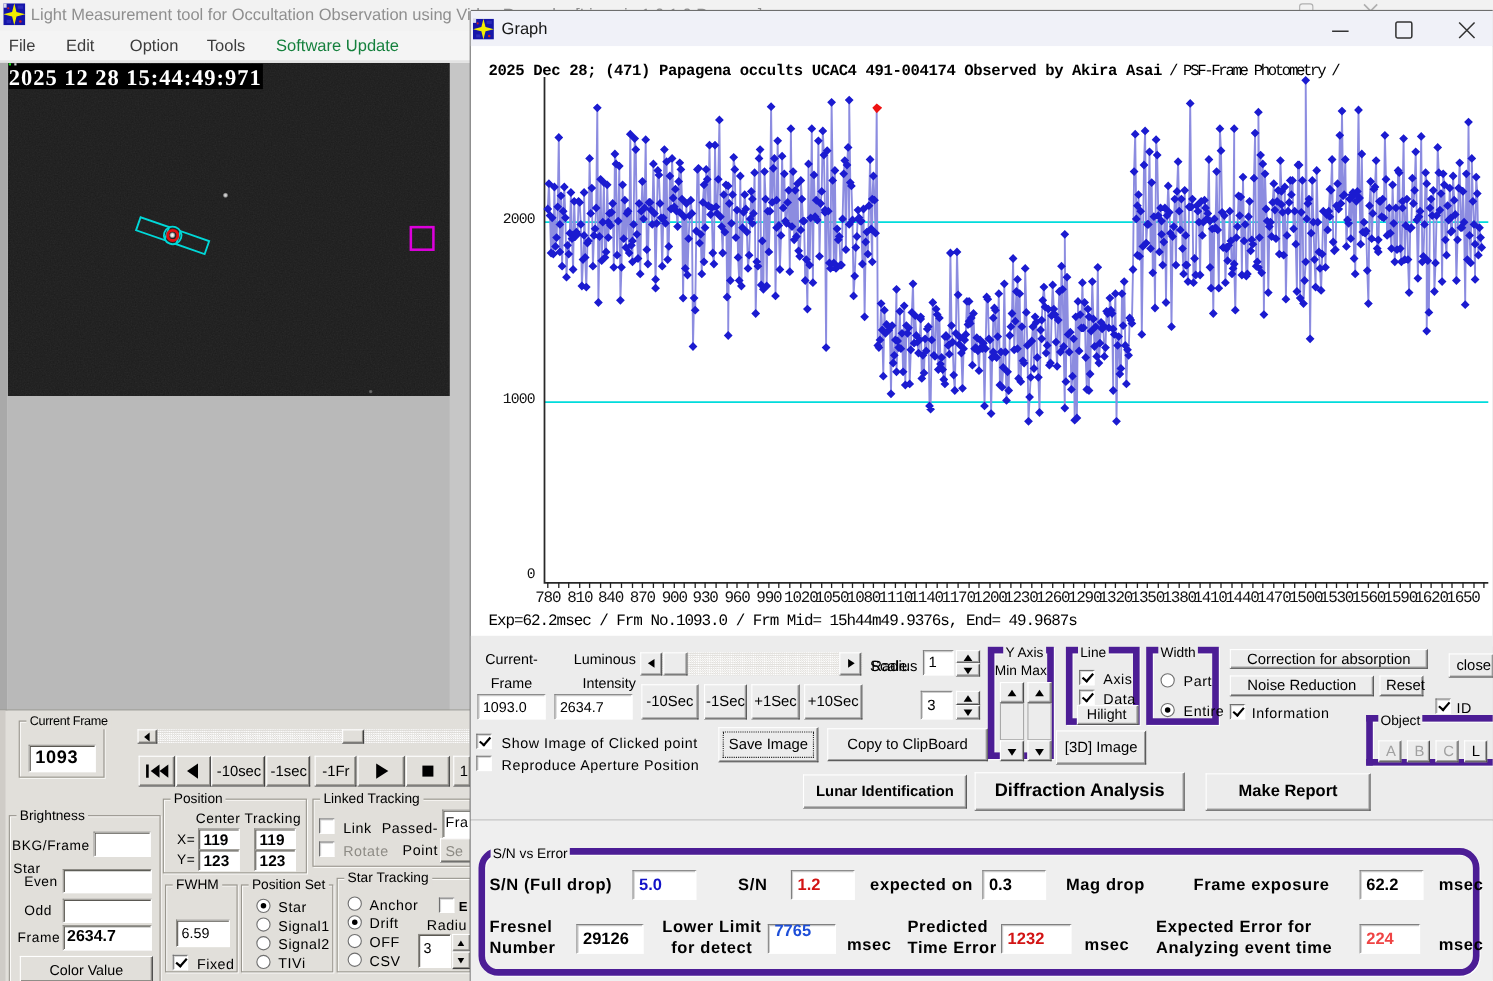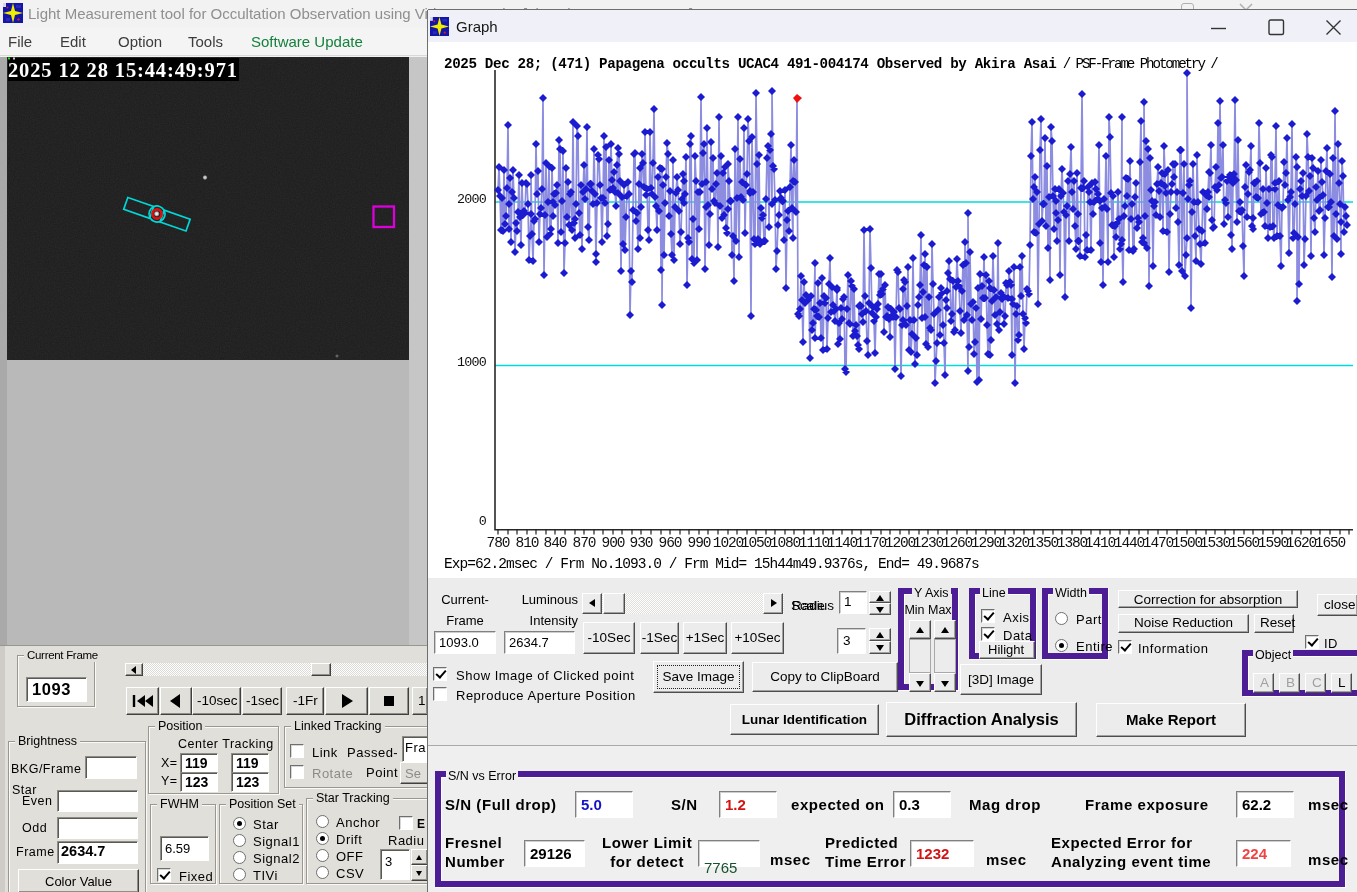--- a/index.html
+++ b/index.html
@@ -405,21 +405,21 @@
     </div>
 <div class="abs gbtn" style="left:302px;top:694px;width:149px;height:31px;">
       <div class="abs" style="left:50%;transform:translateX(-50%);top:7px;font-size:13.5px;font-weight:bold;white-space:nowrap;">Lunar Identification</div>
     </div>
 <div class="abs gbtn" style="left:458px;top:692px;width:191px;height:35px;">
       <div class="abs" style="left:50%;transform:translateX(-50%);top:7px;font-size:16.5px;font-weight:bold;white-space:nowrap;">Diffraction Analysis</div>
     </div>
 <div class="abs gbtn" style="left:668px;top:693px;width:150px;height:34px;">
       <div class="abs" style="left:50%;transform:translateX(-50%);top:7px;font-size:15px;font-weight:bold;white-space:nowrap;">Make Report</div>
     </div>
-<div class="abs grpG" style="left:7px;top:761px;width:910px;height:116px;background:#efefef;">
+<div class="abs grpG" style="left:7px;top:761px;width:910px;height:116px;background:#efefef;border-radius:18px;">
       <span class="lbl" style="background:#efefef;">S/N vs Error</span>
     </div>
 <div class="abs" style="left:17px;top:786px;font-size:15px;font-weight:bold;letter-spacing:0.55px;white-space:nowrap;">S/N (Full drop)</div>
 <div class="abs gfield" style="left:147px;top:781px;width:58px;height:27px;"></div>
     <div class="abs" style="left:153px;top:786px;font-size:15px;font-weight:bold;color:#1313c8;">5.0</div>
 <div class="abs" style="left:243px;top:786px;font-size:15px;font-weight:bold;letter-spacing:0.55px;white-space:nowrap;">S/N</div>
 <div class="abs gfield" style="left:291px;top:781px;width:58px;height:27px;"></div>
     <div class="abs" style="left:297px;top:786px;font-size:15px;font-weight:bold;color:#d21414;">1.2</div>
 <div class="abs" style="left:363px;top:786px;font-size:15px;font-weight:bold;letter-spacing:0.55px;white-space:nowrap;">expected on</div>
 <div class="abs gfield" style="left:465px;top:781px;width:58px;height:27px;"></div>
@@ -427,21 +427,21 @@
 <div class="abs" style="left:541px;top:786px;font-size:15px;font-weight:bold;letter-spacing:0.55px;white-space:nowrap;">Mag drop</div>
 <div class="abs" style="left:657px;top:786px;font-size:15px;font-weight:bold;letter-spacing:0.55px;white-space:nowrap;">Frame exposure</div>
 <div class="abs gfield" style="left:808px;top:781px;width:58px;height:27px;"></div>
     <div class="abs" style="left:814px;top:786px;font-size:15px;font-weight:bold;color:#000;">62.2</div>
 <div class="abs" style="left:880px;top:786px;font-size:15px;font-weight:bold;letter-spacing:0.55px;white-space:nowrap;">msec</div>
 <div class="abs" style="left:17px;top:823px;font-size:15px;font-weight:bold;letter-spacing:0.55px;line-height:19px;white-space:nowrap;text-align:left;">Fresnel<br>Number</div>
 <div class="abs gfield" style="left:96px;top:830px;width:61px;height:27px;"></div>
     <div class="abs" style="left:102px;top:835px;font-size:15px;font-weight:bold;color:#000;">29126</div>
 <div class="abs" style="left:174px;top:823px;font-size:15px;font-weight:bold;letter-spacing:0.55px;line-height:19px;white-space:nowrap;text-align:center;">Lower Limit<br>for detect</div>
 <div class="abs gfield" style="left:270px;top:830px;width:62px;height:27px;"></div>
-    <div class="abs" style="left:276px;top:849px;font-size:15px;font-weight:normal;color:#14532d;">7765</div>
+    <div class="abs" style="left:276px;top:828px;font-size:15px;font-weight:bold;color:#1d4ed8;">7765</div>
 <div class="abs" style="left:342px;top:841px;font-size:15px;font-weight:bold;letter-spacing:0.55px;white-space:nowrap;">msec</div>
 <div class="abs" style="left:397px;top:823px;font-size:15px;font-weight:bold;letter-spacing:0.55px;line-height:19px;white-space:nowrap;text-align:left;">Predicted<br>Time Error</div>
 <div class="abs gfield" style="left:482px;top:830px;width:64px;height:27px;"></div>
     <div class="abs" style="left:488px;top:835px;font-size:15px;font-weight:bold;color:#d21414;">1232</div>
 <div class="abs" style="left:558px;top:841px;font-size:15px;font-weight:bold;letter-spacing:0.55px;white-space:nowrap;">msec</div>
 <div class="abs" style="left:623px;top:823px;font-size:15px;font-weight:bold;letter-spacing:0.55px;line-height:19px;white-space:nowrap;text-align:left;">Expected Error for<br>Analyzing event time</div>
 <div class="abs gfield" style="left:808px;top:830px;width:55px;height:27px;"></div>
     <div class="abs" style="left:814px;top:835px;font-size:15px;font-weight:bold;color:#ef4444;">224</div>
 <div class="abs" style="left:880px;top:841px;font-size:15px;font-weight:bold;letter-spacing:0.55px;white-space:nowrap;">msec</div>
 </div>

